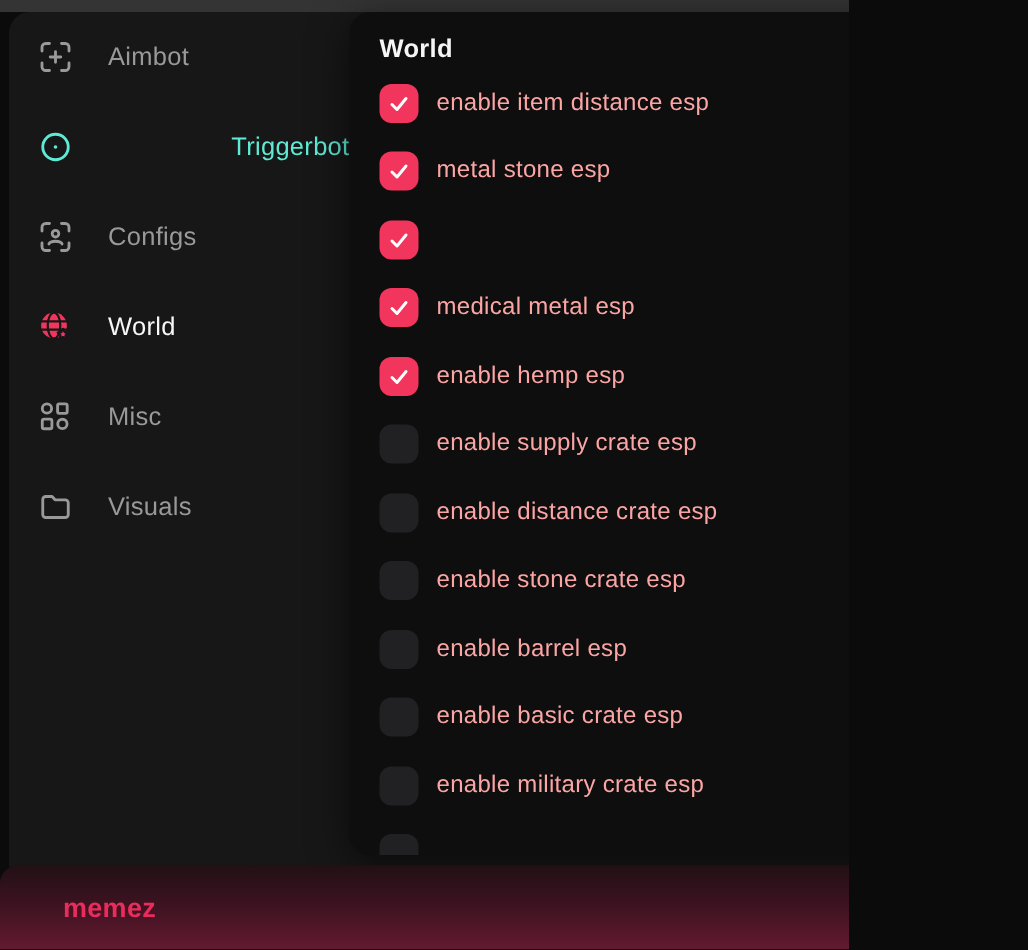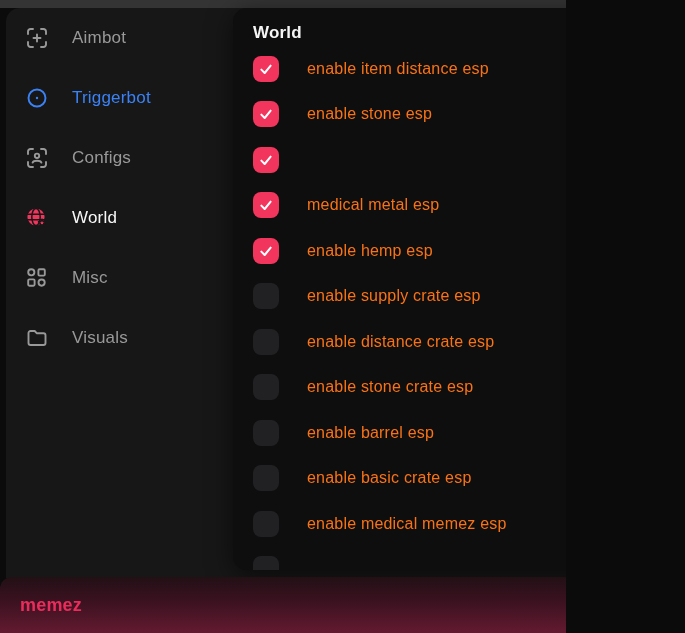--- a/index.html
+++ b/index.html
@@ -16,21 +16,21 @@
   }
   
   .sidebar{position:absolute;left:0;top:0;width:227px;padding-top:0;}
   .side-item{
     display:flex;align-items:center;height:60px;padding-left:19px;cursor:pointer;
     color:#999999;
   }
   .side-item .icon{width:24px;height:24px;flex:0 0 24px;display:flex;align-items:center;justify-content:center;}
   .side-item .icon svg{width:24px;height:24px;}
   .side-label{margin-left:23px;font-size:17px;font-weight:500;letter-spacing:.2px;}
-  .side-item.dimmed{color:#3b82f6;}
+  .side-item.dimmed{color:#5eead4;justify-content:space-between;}
   .side-item.active .side-label{color:#f7f7f7;}
   .side-item.active .icon{color:#f1355c;}
   
   .content-panel{
     position:absolute;left:227px;top:0;width:436px;height:562px;
     background:#0e0e0e;border-radius:14px;overflow:hidden;
     box-shadow:0 6px 26px rgba(0,0,0,.55);
   }
   .panel-title{
     padding:15px 20px 3px 20px;color:#f5f5f5;font-size:17px;font-weight:600;letter-spacing:.2px;
@@ -40,33 +40,33 @@
     display:flex;align-items:center;height:45.5px;padding:0 6px 0 20px;
   }
   .checkbox{
     width:26px;height:26px;border-radius:8px;background:#212124;flex:0 0 26px;
     display:flex;align-items:center;justify-content:center;cursor:pointer;
   }
   .checkbox .check{display:none;width:16px;height:16px;stroke:#ffffff;stroke-width:3;fill:none;
     stroke-linecap:round;stroke-linejoin:round;}
   .checkbox.checked{background:#f1355c;}
   .checkbox.checked .check{display:block;}
-  .row-label{margin-left:28px;font-size:16px;color:#f97316;letter-spacing:.2px;}
+  .row-label{margin-left:12px;font-size:16px;color:#fca5a5;letter-spacing:.2px;}
   .swatch{
     margin-left:auto;width:36px;height:27px;border-radius:9px;background:#fff;cursor:pointer;
     flex:0 0 36px;
   }
   
   .footer{
     position:absolute;left:0;top:577px;width:685px;height:56px;
     background:linear-gradient(180deg,#221015 0%,#3c1220 45%,#641a31 100%);
     border-radius:12px 0 0 0;
     display:flex;align-items:center;
   }
-  .brand{margin-left:20px;font-size:18px;font-weight:700;color:#ea2c5c;letter-spacing:.2px;}
+  .brand{margin-left:42px;font-size:18px;font-weight:700;color:#ea2c5c;letter-spacing:.2px;}
   .tagline{margin-left:auto;margin-right:25px;font-size:17px;font-weight:400;font-style:italic;color:#b1a1a8;}
   
   .icon svg{stroke:currentColor;fill:none;stroke-width:1.9;stroke-linecap:round;stroke-linejoin:round;}
 </style>
 </head>
 <body>
 
 <div class="stage">
   <div class="top-strip"></div>
 
@@ -157,21 +157,21 @@
     <span class="row-label">enable item distance esp</span>
     <div class="swatch" style="background: rgb(255, 255, 255);"></div>
   </div>
 
   <div class="row">
     <div class="checkbox checked">
       <svg class="check" viewBox="0 0 24 24">
         <polyline points="5 13 10 18 19 7"></polyline>
       </svg>
     </div>
-    <span class="row-label">enable stone esp</span>
+    <span class="row-label">metal stone esp</span>
     <div class="swatch" style="background: rgb(110, 113, 109);"></div>
   </div>
 
   <div class="row">
     <div class="checkbox checked">
       <svg class="check" viewBox="0 0 24 24">
         <polyline points="5 13 10 18 19 7"></polyline>
       </svg>
     </div>
     <div class="swatch" style="background: rgb(255, 236, 0);"></div>
@@ -234,21 +234,21 @@
       
     </div>
     <span class="row-label">enable basic crate esp</span>
     <div class="swatch" style="background: rgb(255, 255, 255);"></div>
   </div>
 
   <div class="row">
     <div class="checkbox">
       
     </div>
-    <span class="row-label">enable medical memez esp</span>
+    <span class="row-label">enable military crate esp</span>
     <div class="swatch" style="background: rgb(255, 255, 255);"></div>
   </div>
 
   <div class="row">
     <div class="checkbox">
       
     </div>
     <span class="row-label"></span>
     <div class="swatch" style="background: rgb(255, 255, 255);"></div>
   </div>

